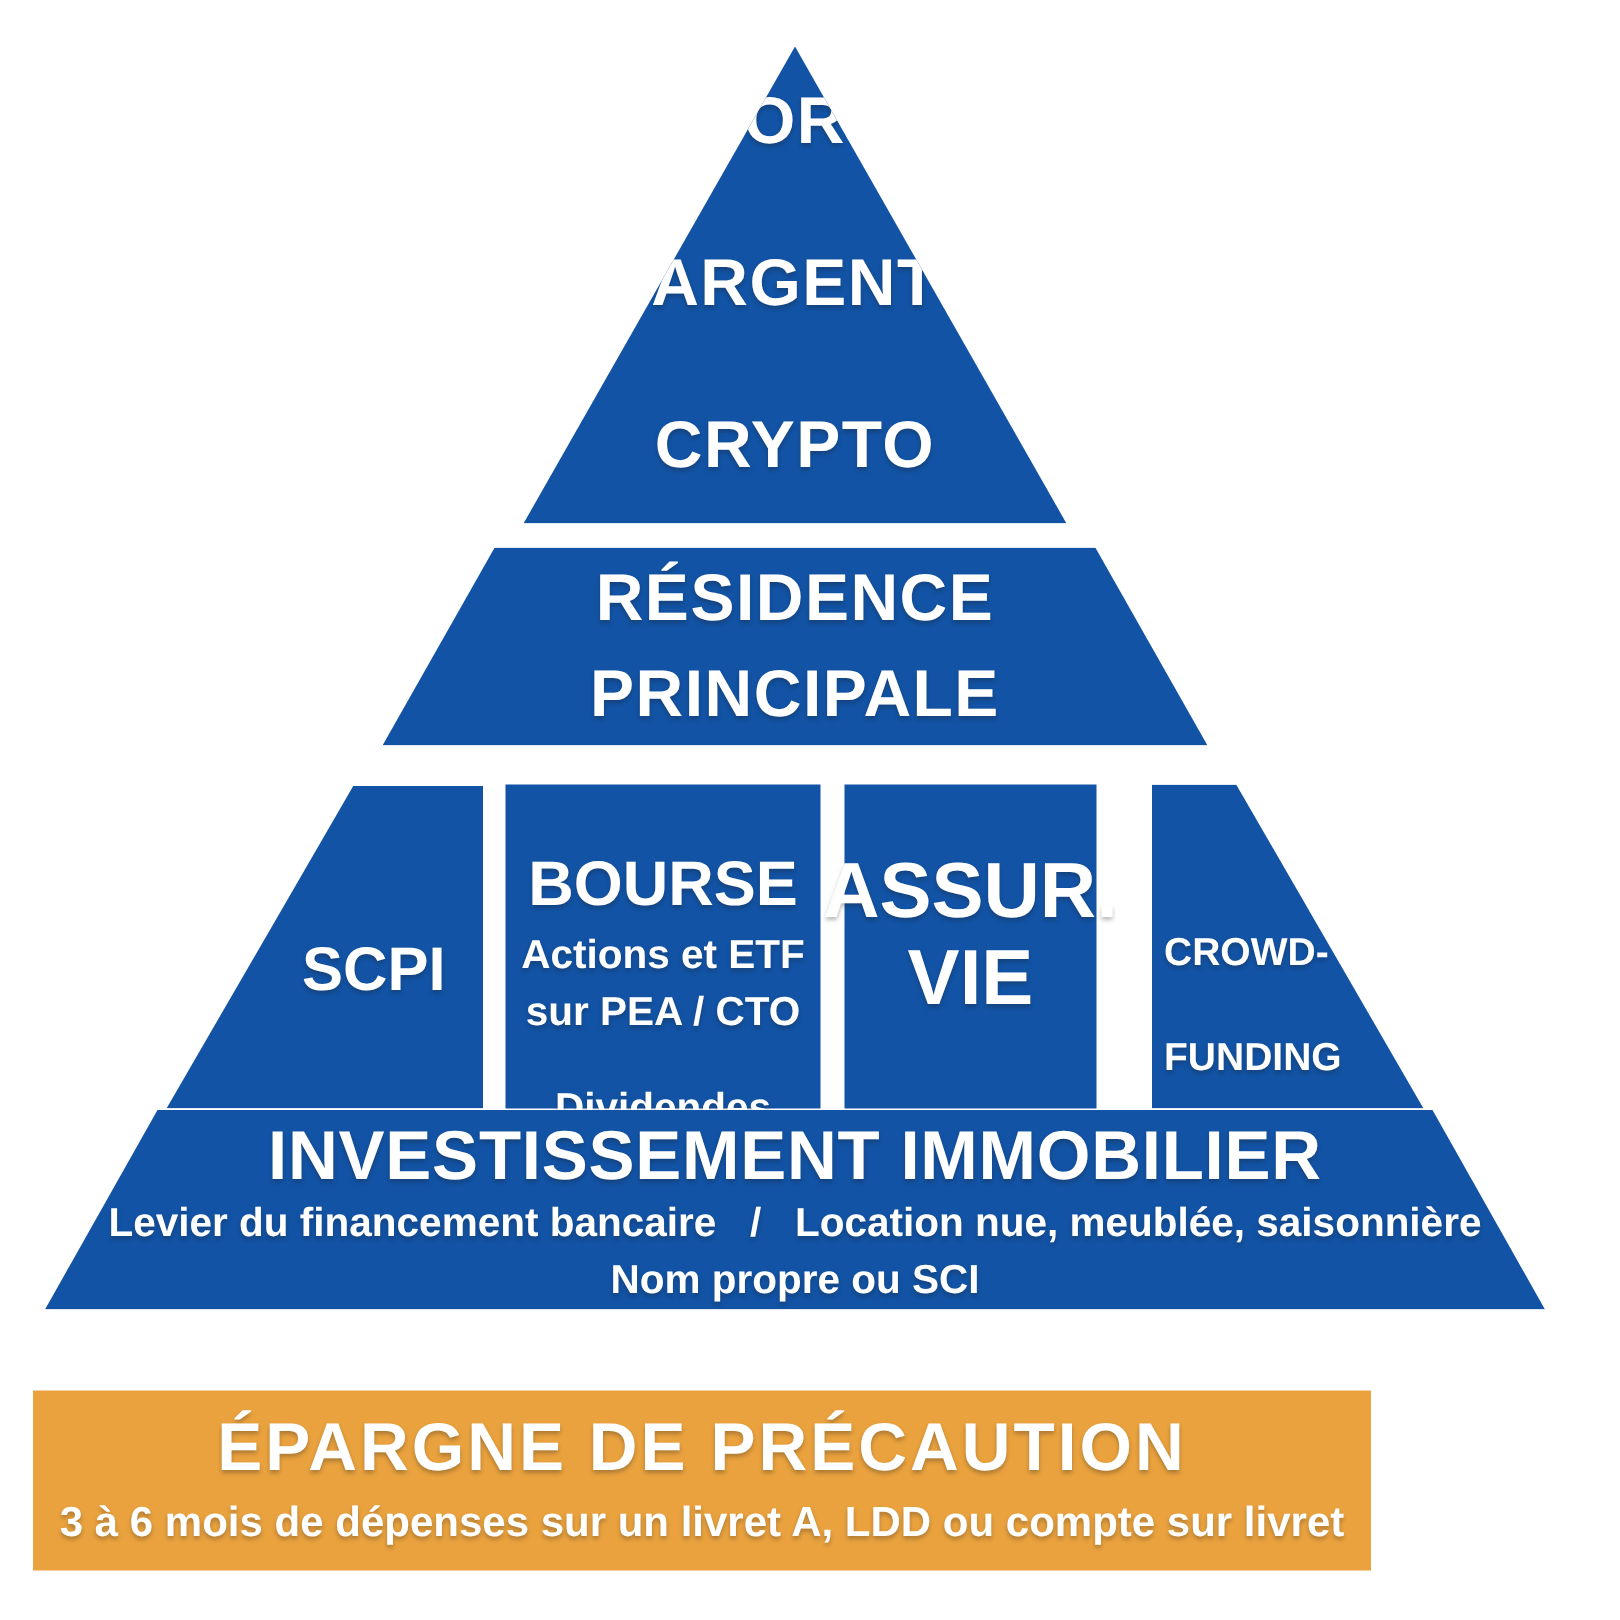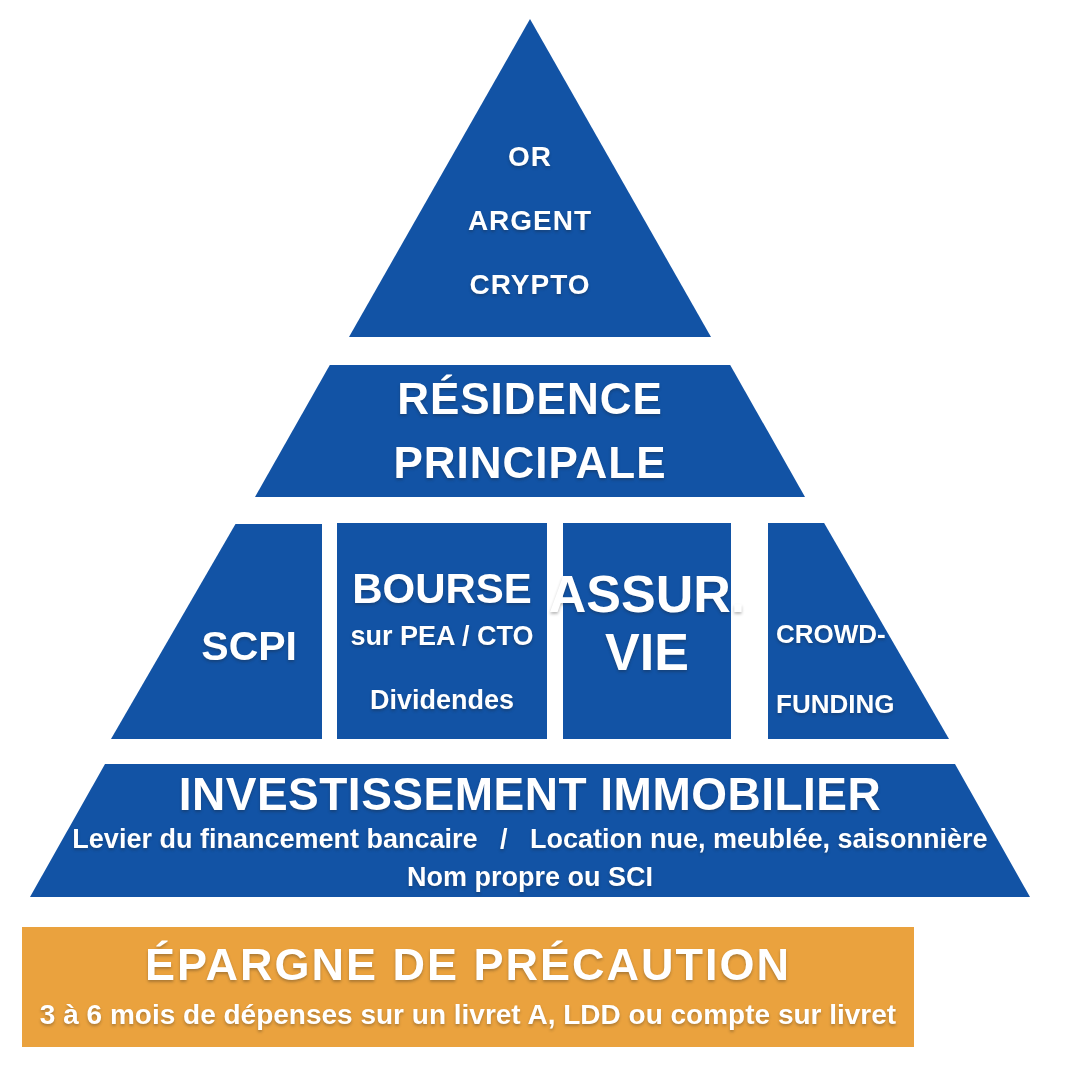--- a/index.html
+++ b/index.html
@@ -28,25 +28,25 @@
     box-sizing: border-box;
   }
   .shape span {
     display: block;
     text-shadow: 0 2px 3px rgba(30, 30, 30, 0.30);
     white-space: nowrap;
   }
 
   
   .level1 {
-    left: 349px; top: 19px; width: 362px; height: 318px;
+    left: 349px; top: 31px; width: 362px; height: 318px;
     clip-path: polygon(50% 0, 100% 100%, 0 100%);
     justify-content: flex-end;
     padding-bottom: 20px;
-    font-size: 28px; line-height: 64px; letter-spacing: 1px;
+    font-size: 44px; line-height: 64px; letter-spacing: 1px; gap: 44px;
   }
 
   
   .level2 {
     left: 255px; top: 365px; width: 550px; height: 132px;
     clip-path: polygon(13.6% 0, 86.4% 0, 100% 100%, 0 100%);
     font-size: 44px; line-height: 64px; letter-spacing: 1px;
   }
 
   
@@ -75,21 +75,21 @@
     clip-path: polygon(0 0, 31% 0, 100% 100%, 0 100%);
     align-items: flex-start;
     justify-content: flex-end;
     text-align: left;
     padding: 0 0 14px 8px;
     font-size: 26px; line-height: 42px; gap: 28px;
   }
 
   
   .level4 {
-    left: 30px; top: 764px; width: 1000px; height: 133px;
+    left: 30px; top: 740px; width: 1000px; height: 133px;
     clip-path: polygon(7.5% 0, 92.5% 0, 100% 100%, 0 100%);
     padding-top: 2px;
     font-size: 27px; line-height: 38px;
   }
   .level4 .block-title { font-size: 46px; line-height: 52px; letter-spacing: 0.5px; }
 
   
   .level5 {
     left: 22px; top: 927px; width: 892px; height: 120px;
     background: var(--orange, #EAA23E);
@@ -112,20 +112,21 @@
     <span>SCPI</span>
   </div>
 
   <div class="shape level2">
     <span>RÉSIDENCE</span>
     <span>PRINCIPALE</span>
   </div>
 
   <div class="shape bourse">
     <span class="block-title">BOURSE</span>
+    <span>Actions et ETF</span>
     <span>sur PEA / CTO</span>
     <span class="spaced">Dividendes</span>
   </div>
 
   <div class="shape assur">
     <span>ASSUR.</span>
     <span>VIE</span>
   </div>
 
   <div class="shape crowd">

